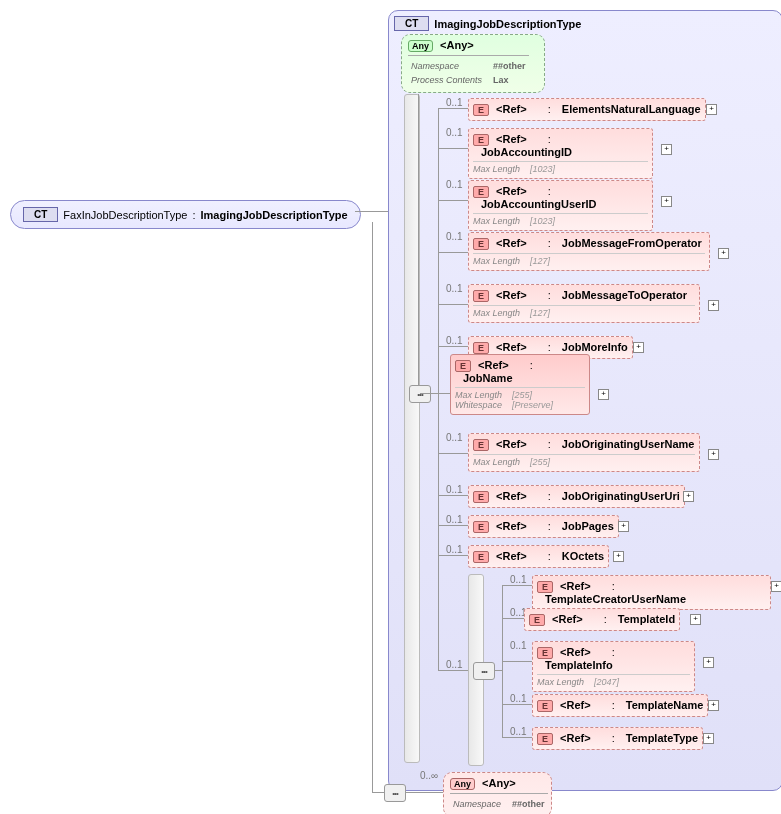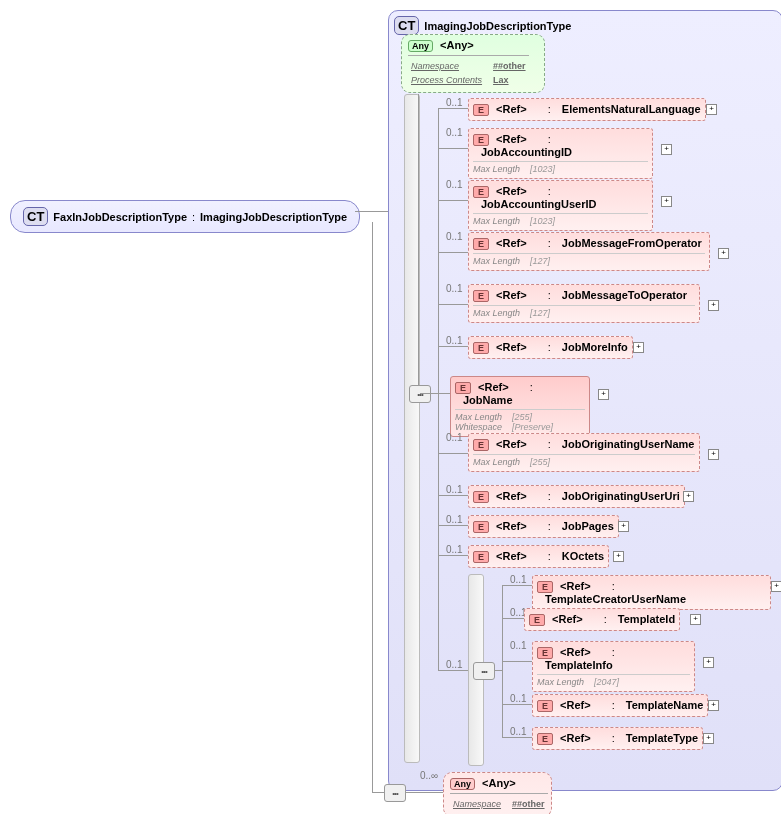--- a/index.html
+++ b/index.html
@@ -22,23 +22,23 @@
   border: 1px solid #8888cc;
   border-radius: 15px;
   padding: 6px 12px;
   display: flex;
   align-items: center;
   gap: 5px;
 }
 .ct-badge {
   display: inline-block;
   border: 1px solid #6666aa;
-  border-radius: 5px;
-  padding: 1px 3px;
-  font-size: 13px;
+  border-radius: 0;
+  padding: 1px 10px;
+  font-size: 10px;
   font-weight: bold;
   background: #ddddf0;
 }
 .imaging-container {
   position: absolute;
   left: 378px;
   top: 0;
   width: 383px;
   height: 769px;
   background: linear-gradient(to bottom, #eeeeff, #e0e0f8);
@@ -72,21 +72,20 @@
   font-weight: bold;
   background: #cfc;
 }
 .any-box .details {
   font-size: 9px;
   color: #666;
   font-style: italic;
   margin-top: 3px;
   border-top: 1px solid #aaa;
   padding-top: 2px;
-  text-decoration: underline;
 }
 .any-box .details td:first-child { padding-right: 8px; }
 .any-box .details td:last-child { font-weight: bold; font-style: normal; }
 .element-box {
   position: absolute;
   background: linear-gradient(to bottom, #ffdddd, #fff0f0);
   border: 1px solid #cc8888;
   border-radius: 3px;
   padding: 4px 4px;
 }
@@ -173,21 +172,21 @@
   cursor: pointer;
 }
 </style>
 </head>
 <body>
 
 <div class="container">
 
   <div class="ct-box" style="left:0; top:190px;">
     <span class="ct-badge">CT</span>
-    <span style="font-weight:bold;">FaxInJobDescriptionType</span>
+    <span style="font-weight:normal;">FaxInJobDescriptionType</span>
     <span>:</span>
     <span style="font-weight:bold;">ImagingJobDescriptionType</span>
   </div>
 
   <div class="connector" style="left:345px; top:201px; width:33px; height:1px;"></div>
 
   <div class="imaging-container">
     <div class="imaging-header">
       <span class="ct-badge">CT</span>
       <span>ImagingJobDescriptionType</span>
@@ -277,21 +276,21 @@
   <div class="connector" style="left:428px; top:336px; width:30px; height:1px;"></div>
   <div class="element-box dashed" style="left:458px; top:326px;">
     <span class="e-badge">E</span>
     <span class="ref-label">&lt;Ref&gt;</span>
     <span style="margin-left:18px;">:</span>
     <span class="elem-name">JobMoreInfo</span>
   </div>
   <div class="expand-btn" style="left:623px; top:332px;">+</div>
 
   <div class="connector" style="left:428px; top:383px; width:12px; height:1px;"></div>
-  <div class="element-box solid" style="left:440px; top:366px; width:130px;">
+  <div class="element-box solid" style="left:440px; top:344px; width:130px;">
     <span class="e-badge">E</span>
     <span class="ref-label">&lt;Ref&gt;</span>
     <span style="margin-left:18px;">:</span>
     <span class="elem-name">JobName</span>
     <div class="constraints">
       <span>Max Length</span><span class="val">[255]</span><br>
       <span>Whitespace</span><span class="val">[Preserve]</span>
     </div>
   </div>
   <div class="expand-btn" style="left:588px; top:379px;">+</div>

